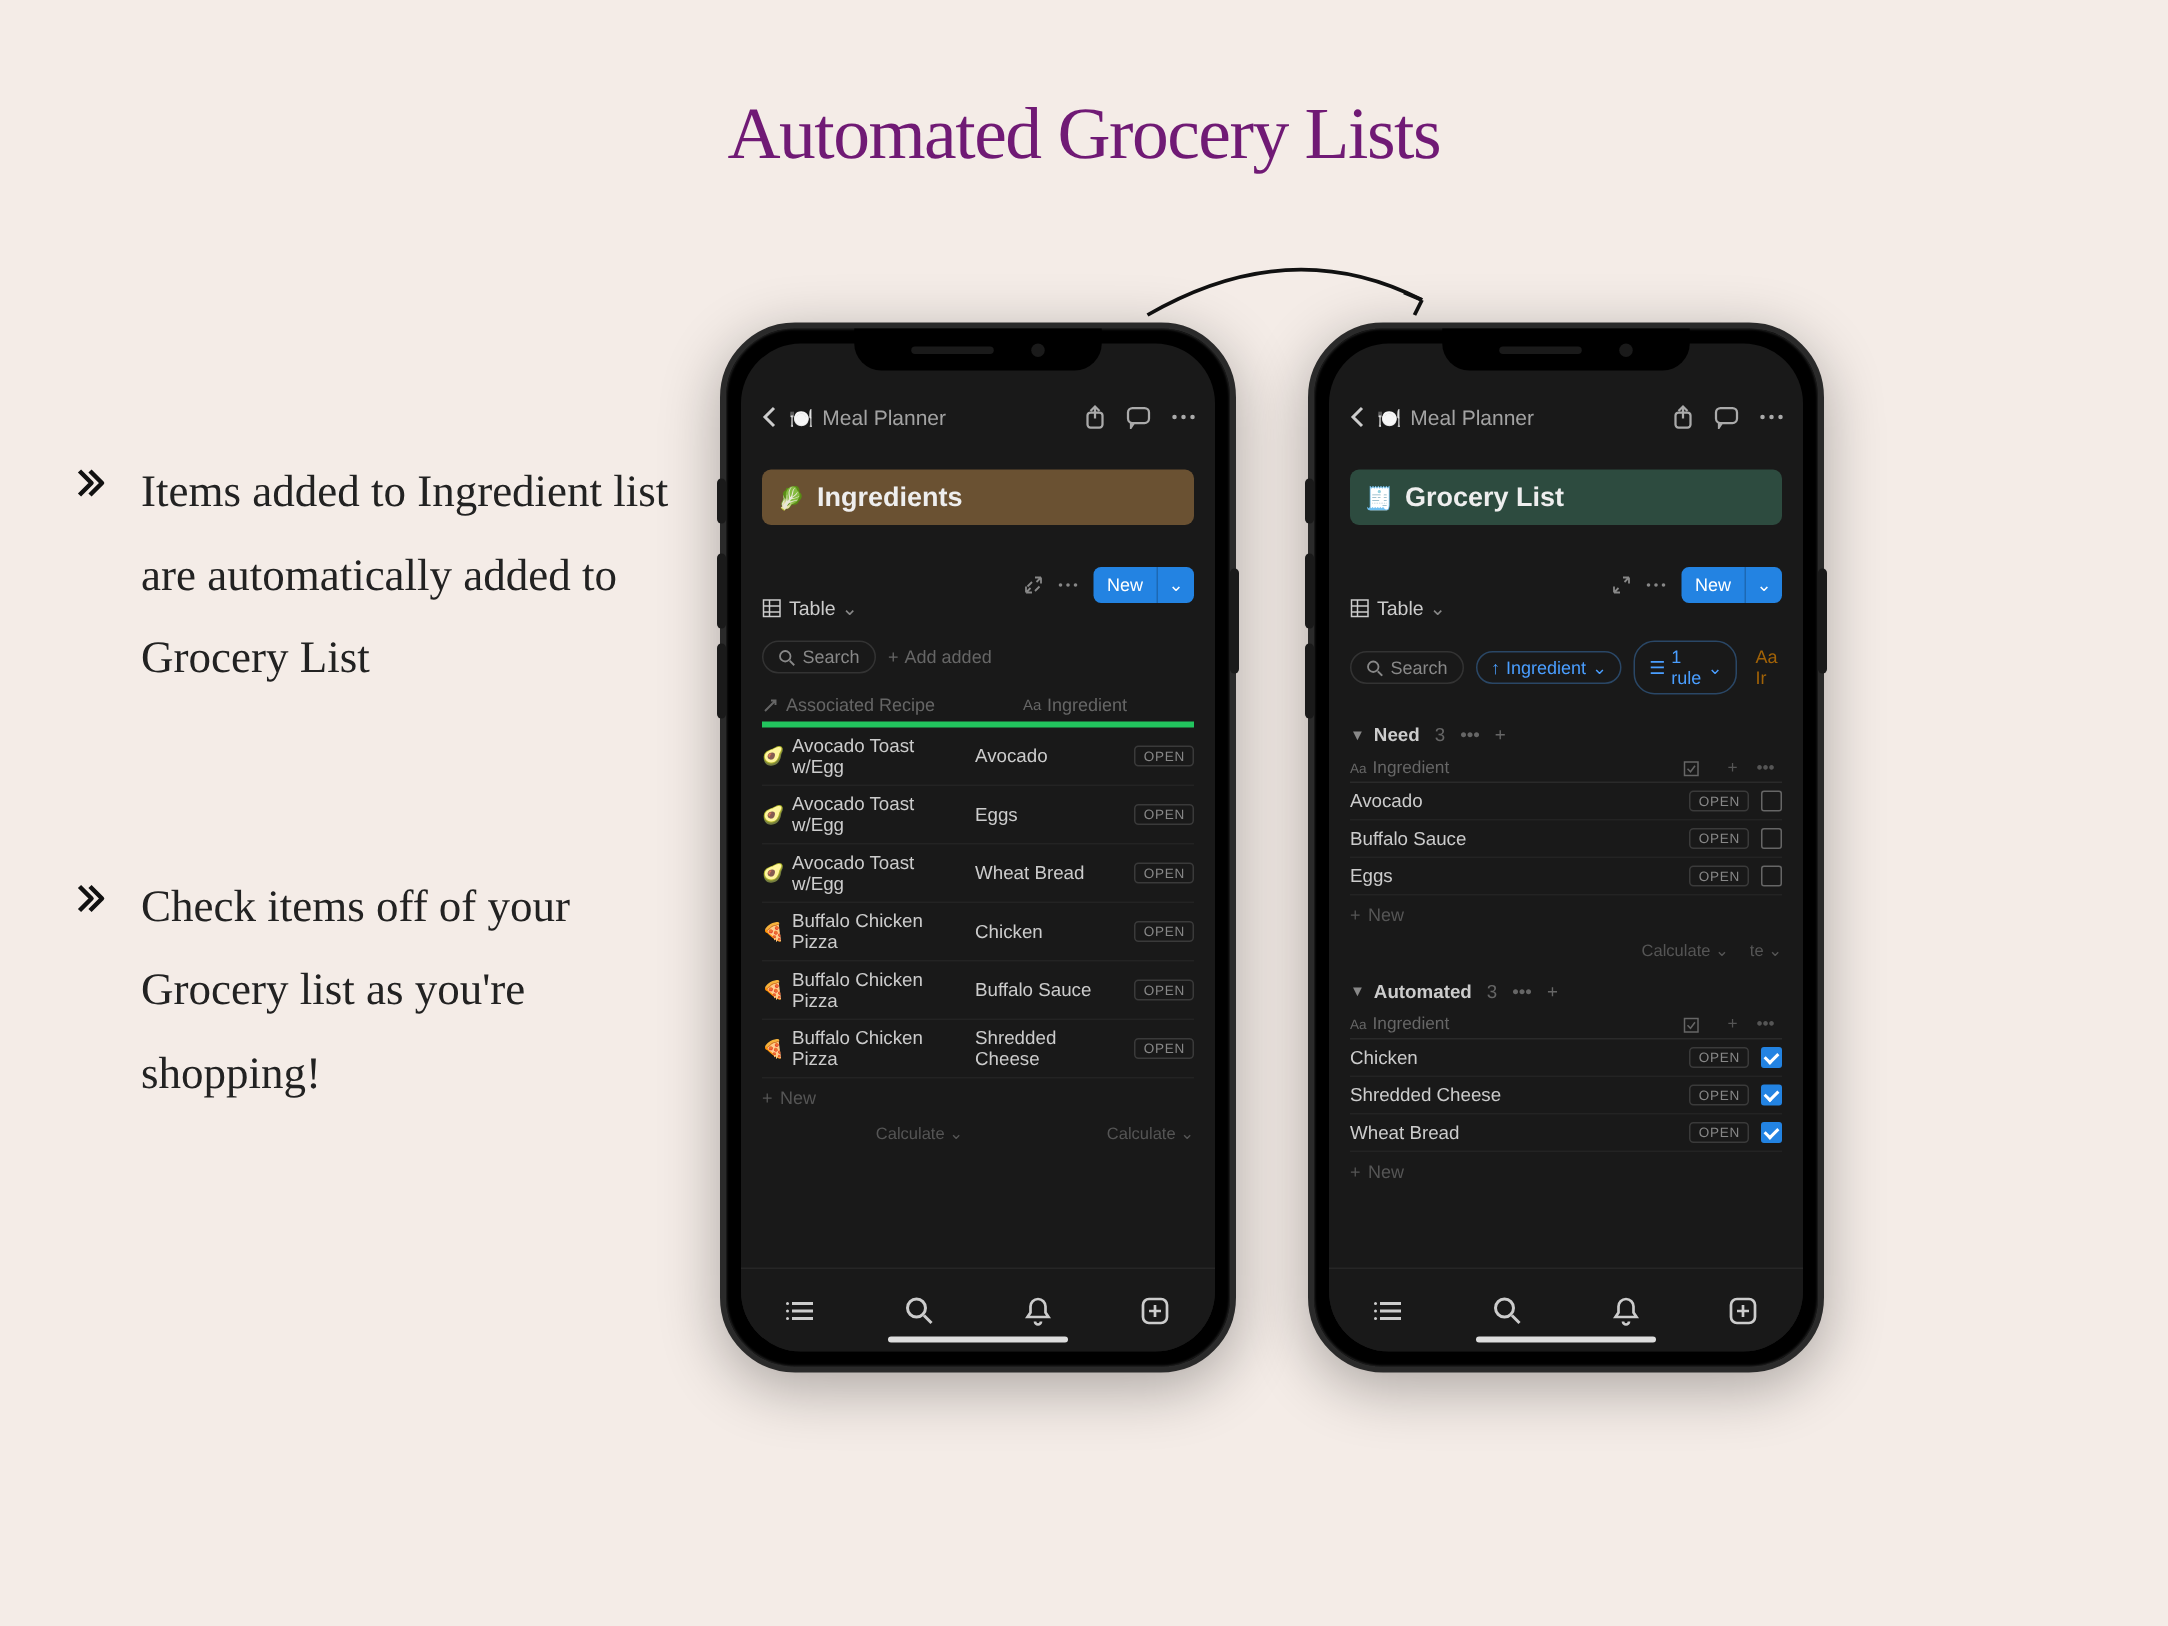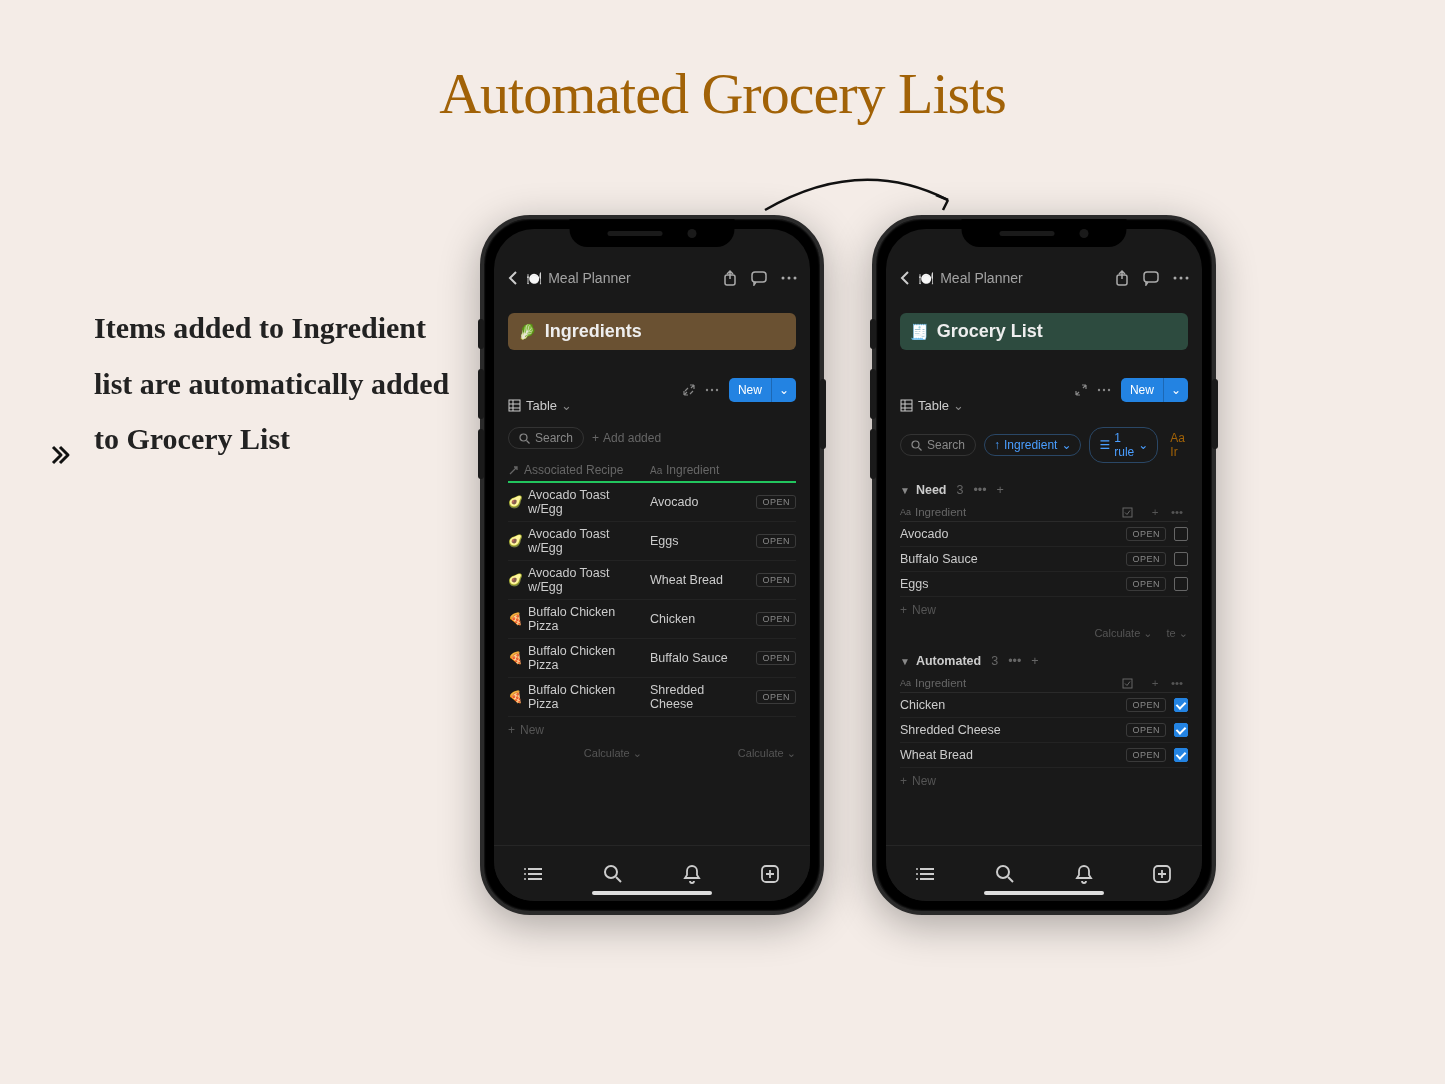--- a/index.html
+++ b/index.html
@@ -1,21 +1,21 @@
 <!DOCTYPE html>
 <html><head>
 <meta charset="utf-8">
 <style>
 * { margin: 0; padding: 0; box-sizing: border-box; }
 body { background: #f4ece7; width: 1445px; height: 1084px; font-family: -apple-system, BlinkMacSystemFont, "Segoe UI", sans-serif; position: relative; overflow: hidden; }
 
-.main-title { font-family: Georgia, "Times New Roman", serif; font-size: 58px; font-weight: 400; text-align: center; padding-top: 60px; color: #a16207; letter-spacing: -1px; }
+.main-title { font-family: Georgia, "Times New Roman", serif; font-size: 49px; font-weight: 400; text-align: center; padding-top: 60px; color: #701a75; letter-spacing: -1px; }
 
 .bullets { position: absolute; left: 50px; top: 300px; width: 400px; }
-.bullet { display: flex; align-items: flex-end; margin-bottom: 110px; font-weight: bold; }
+.bullet { display: flex; align-items: flex-start; margin-bottom: 110px; }
 .bullet-icon { flex-shrink: 0; margin-right: 20px; margin-top: 10px; }
 .bullet-text { font-family: "Comic Sans MS", "Segoe Script", cursive; font-size: 30px; line-height: 1.85; color: #222; }
 
 .arrow-svg { position: absolute; left: 760px; top: 170px; }
 
 .phones-row { position: absolute; left: 480px; top: 215px; display: flex; gap: 48px; }
 
 .phone-frame { width: 344px; height: 700px; background: #000; border-radius: 50px; border: 4px solid #2a2a2a; position: relative; box-shadow: 0 10px 40px rgba(0,0,0,.3), inset 0 0 2px #444; }
 .phone-side-btn { position: absolute; background: #1a1a1a; border-radius: 3px; }
 .sb-left1 { left: -6px; top: 100px; width: 6px; height: 30px; }
@@ -56,21 +56,21 @@
 .filter-bar { display: flex; align-items: center; gap: 8px; padding: 8px 0 10px 0; }
 .search-pill { display: flex; align-items: center; border: 1px solid #333; border-radius: 14px; padding: 3px 10px; color: #888; font-size: 12px; }
 .search-pill .mag { margin-right: 5px; }
 .add-filter { color: #666; font-size: 12px; display: flex; align-items: center; }
 .add-filter .plus { margin-right: 4px; }
 .chip { display: flex; align-items: center; border: 1px solid #2a4766; border-radius: 14px; padding: 3px 9px; color: #4a9eff; font-size: 12px; }
 .chip .ci { margin-right: 4px; }
 .chip .cd { margin-left: 4px; }
 .aa-chip { color: #a16207; font-size: 12px; padding-left: 4px; }
 
-.table-head { display: flex; color: #666; font-size: 12px; padding: 4px 0; border-bottom: 2px solid #22c55e; }
+.table-head { display: flex; color: #666; font-size: 12px; padding: 4px 0; border-bottom: 4px solid #22c55e; gap: 32px; }
 .table-head .col { display: flex; align-items: center; }
 .col-recipe { width: 142px; padding-right: 6px; }
 .col-ingr { flex: 1; }
 .th-icon { margin-right: 4px; width: 12px; }
 
 .row { display: flex; align-items: center; border-bottom: 1px solid #232323; font-size: 12.5px; min-height: 28px; padding: 4px 0; }
 .row .cell { padding: 1px 0; }
 .row .c-recipe { width: 142px; display: flex; align-items: center; color: #ccc; padding-right: 6px; }
 .row .c-ingr { flex: 1; color: #ccc; }
 .row .food-emoji { margin-right: 5px; font-size: 12px; }
@@ -120,20 +120,26 @@
   <path d="M5 40 Q 100 -15 188 30" stroke="#111" stroke-width="2.5" fill="none"></path>
   <path d="M188 30 l -12 -5 m 12 5 l -5 10" stroke="#111" stroke-width="2.5" fill="none"></path>
 </svg>
 
 <div class="bullets">
   <div class="bullet">
     <svg class="bullet-icon" width="24" height="24">
         <path d="M3 4 l8 8 l-8 8 M10 4 l8 8 l-8 8" stroke="#111" stroke-width="3" fill="none" stroke-linejoin="round"></path>
       </svg>
     <div class="bullet-text">Items added to Ingredient list are automatically added to Grocery List</div>
+  </div>
+  <div class="bullet">
+    <svg class="bullet-icon" width="24" height="24">
+        <path d="M3 4 l8 8 l-8 8 M10 4 l8 8 l-8 8" stroke="#111" stroke-width="3" fill="none" stroke-linejoin="round"></path>
+      </svg>
+    <div class="bullet-text">Check items off of your Grocery list as you're shopping!</div>
   </div>
 </div>
 
 <div class="phones-row">
 
 <div class="phone-frame">
   <div class="phone-side-btn sb-left1"></div>
       <div class="phone-side-btn sb-left2"></div>
       <div class="phone-side-btn sb-left3"></div>
       <div class="phone-side-btn sb-right"></div>

